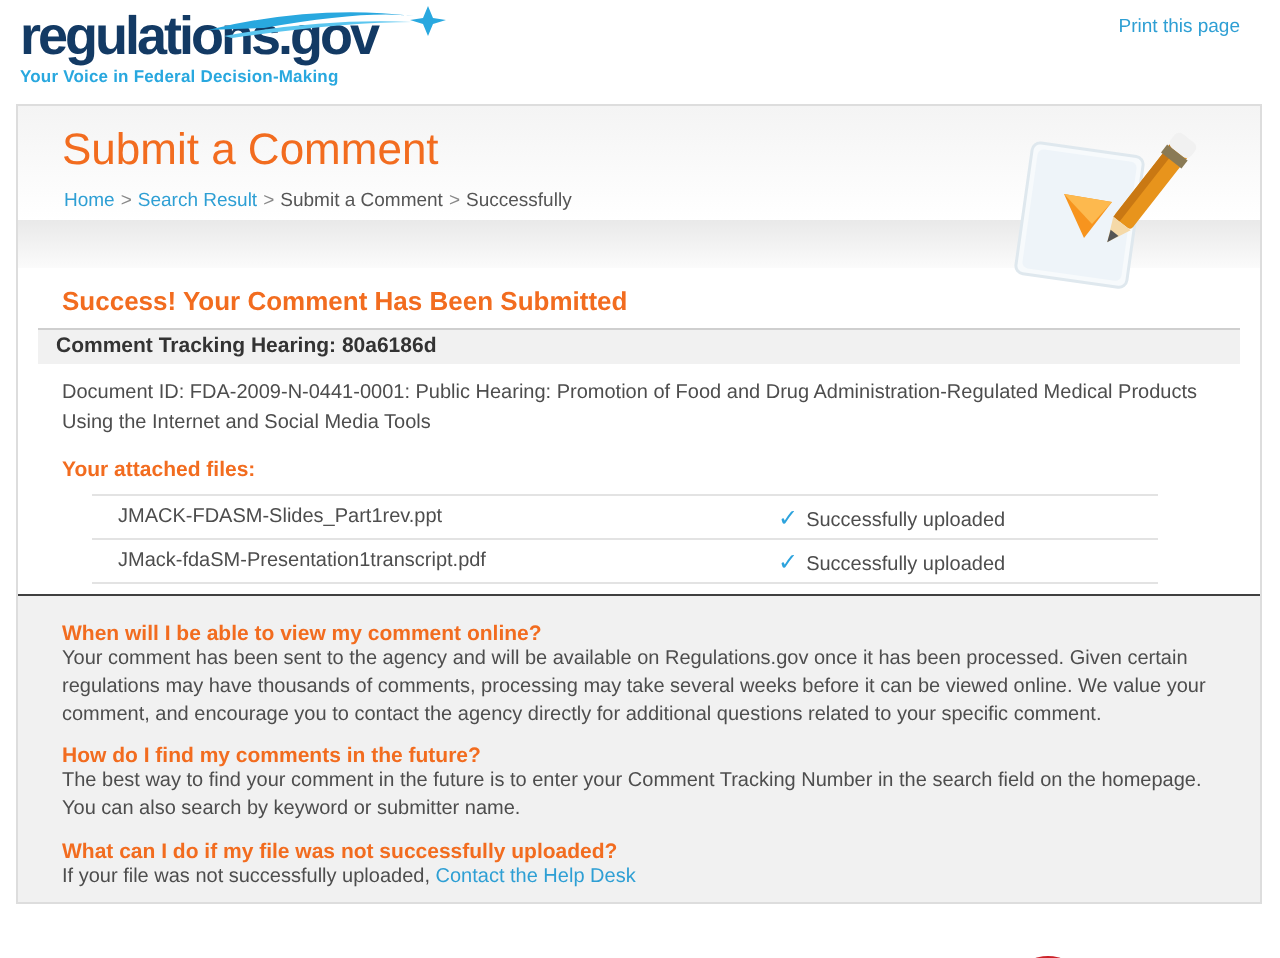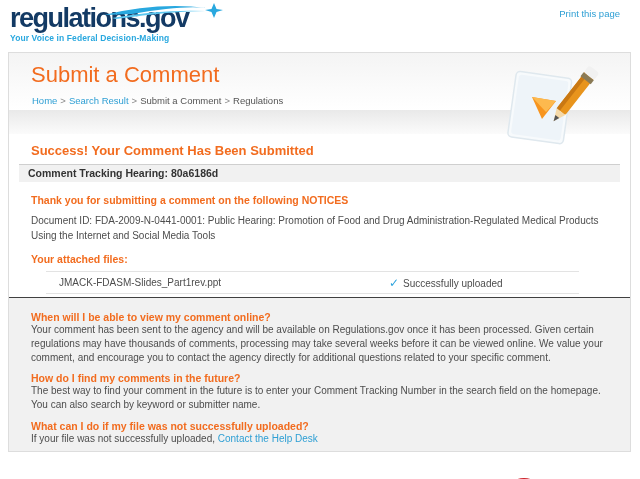--- a/index.html
+++ b/index.html
@@ -94,31 +94,30 @@
       <rect x="65" y="0" width="13" height="9" rx="3" fill="#f1f1f1"></rect>
       <rect x="65" y="9" width="13" height="5" fill="#8a7a55"></rect>
       <polygon points="66,54 77,54 71.5,66" fill="#F5D9A8"></polygon>
       <polygon points="69,60 74,60 71.5,66" fill="#555"></polygon>
     </g>
   </svg>
 
   <div class="card-titleband">
     <div class="page-title">Submit a Comment</div>
     <div class="breadcrumb">
-      <a>Home</a><span class="crumb-sep">&gt;</span><a>Search Result</a><span class="crumb-sep">&gt;</span><span>Submit a Comment</span><span class="crumb-sep">&gt;</span><span>Regulations</span>
+      <a>Home</a><span class="crumb-sep">&gt;</span><a>Search Result</a><span class="crumb-sep">&gt;</span><span>Submit a Comment</span><span class="crumb-sep">&gt;</span><span>Successfully</span>
     </div>
   </div>
 
   <div class="sep-band"></div>
 
   <div class="success-heading">Success! Your Comment Has Been Submitted</div>
 
   <div class="tracking-bar">Comment Tracking Hearing: 80a6186d</div>
 
-  <div class="thankyou">Thank you for submitting a comment on the following NOTICES</div>
 
   <div class="doc-line">Document ID: FDA-2009-N-0441-0001: Public Hearing: Promotion of Food and Drug Administration-Regulated Medical Products Using the Internet and Social Media Tools</div>
 
   <div class="attached-label">Your attached files:</div>
 
   <div class="file-table">
     <div class="file-row">
       <div class="file-name">JMACK-FDASM-Slides_Part1rev.ppt</div>
       <div class="file-status">
         <span class="check">✓</span><span>Successfully uploaded</span>

